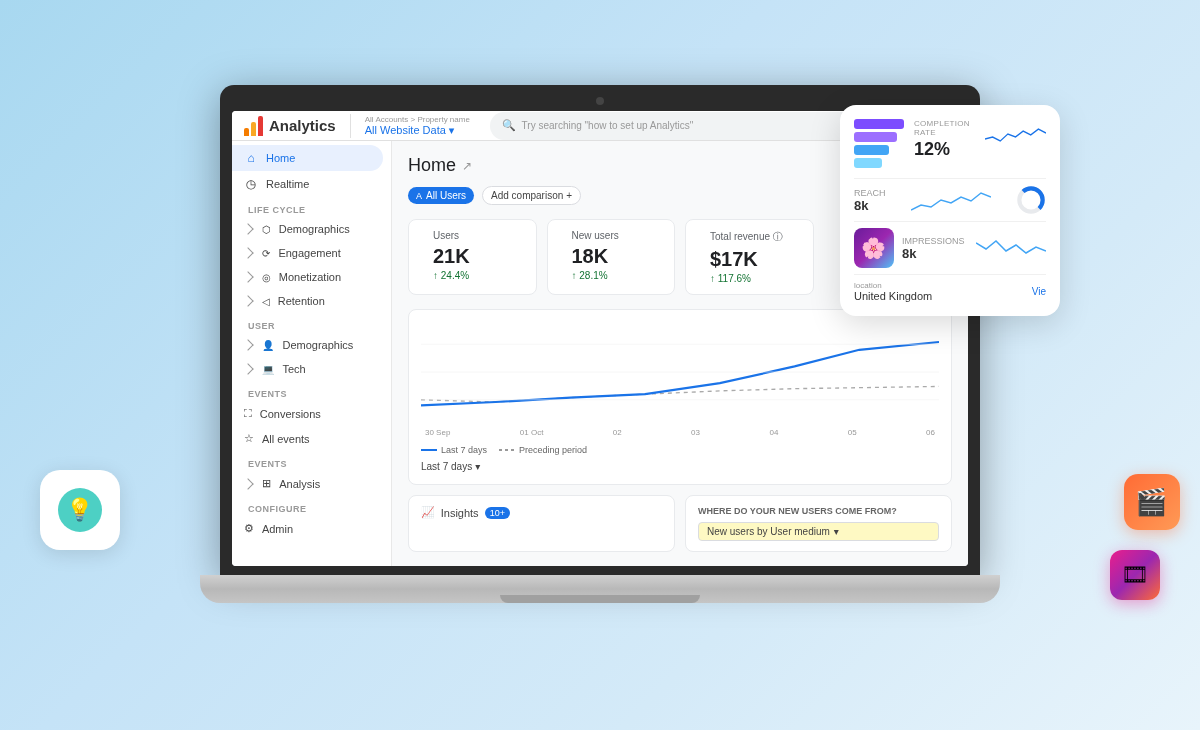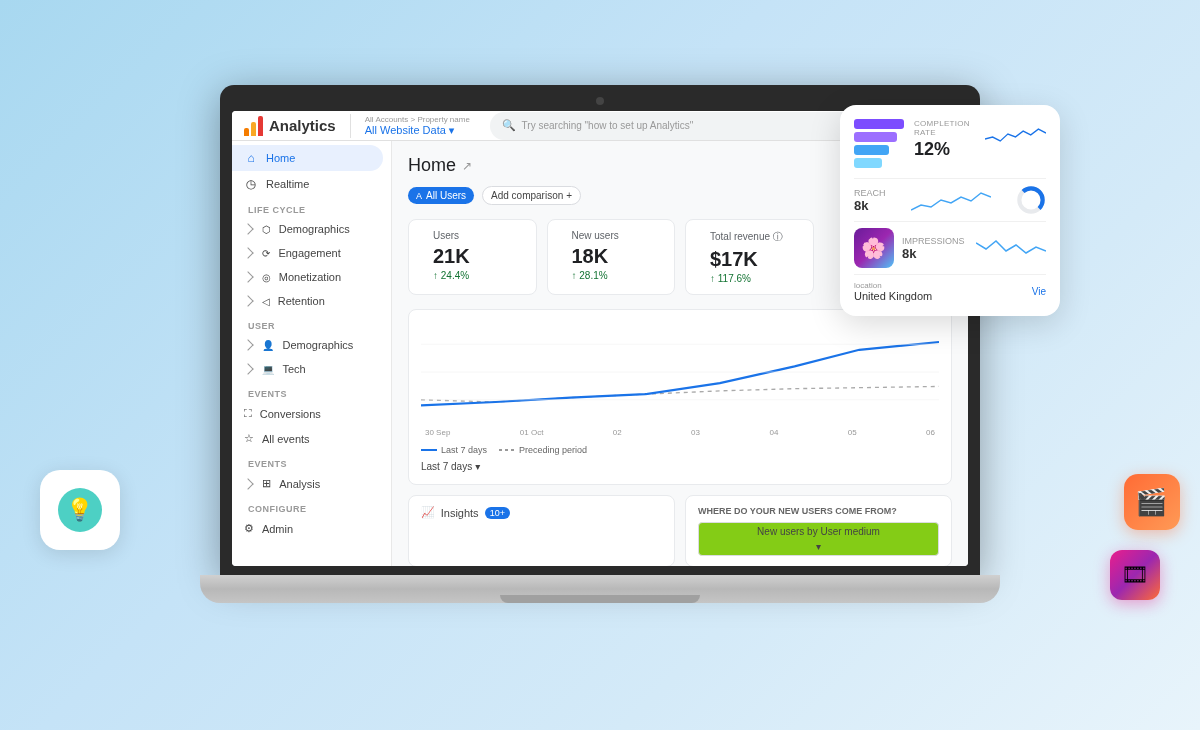--- a/index.html
+++ b/index.html
@@ -343,23 +343,22 @@
 
     .dropdown-btn {
       border: 1px solid #dadce0;
       border-radius: 4px;
       padding: 3px 8px;
       font-size: 10px;
       color: #444;
       display: flex;
       align-items: center;
       gap: 4px;
-      background: #84cc16;
+      background: #fef9c3;
       cursor: pointer;
-      flex-direction: column;
     }
 
     
     .floating-card {
       position: absolute;
       top: 20px;
       right: -60px;
       width: 220px;
       background: #fff;
       border-radius: 16px;

